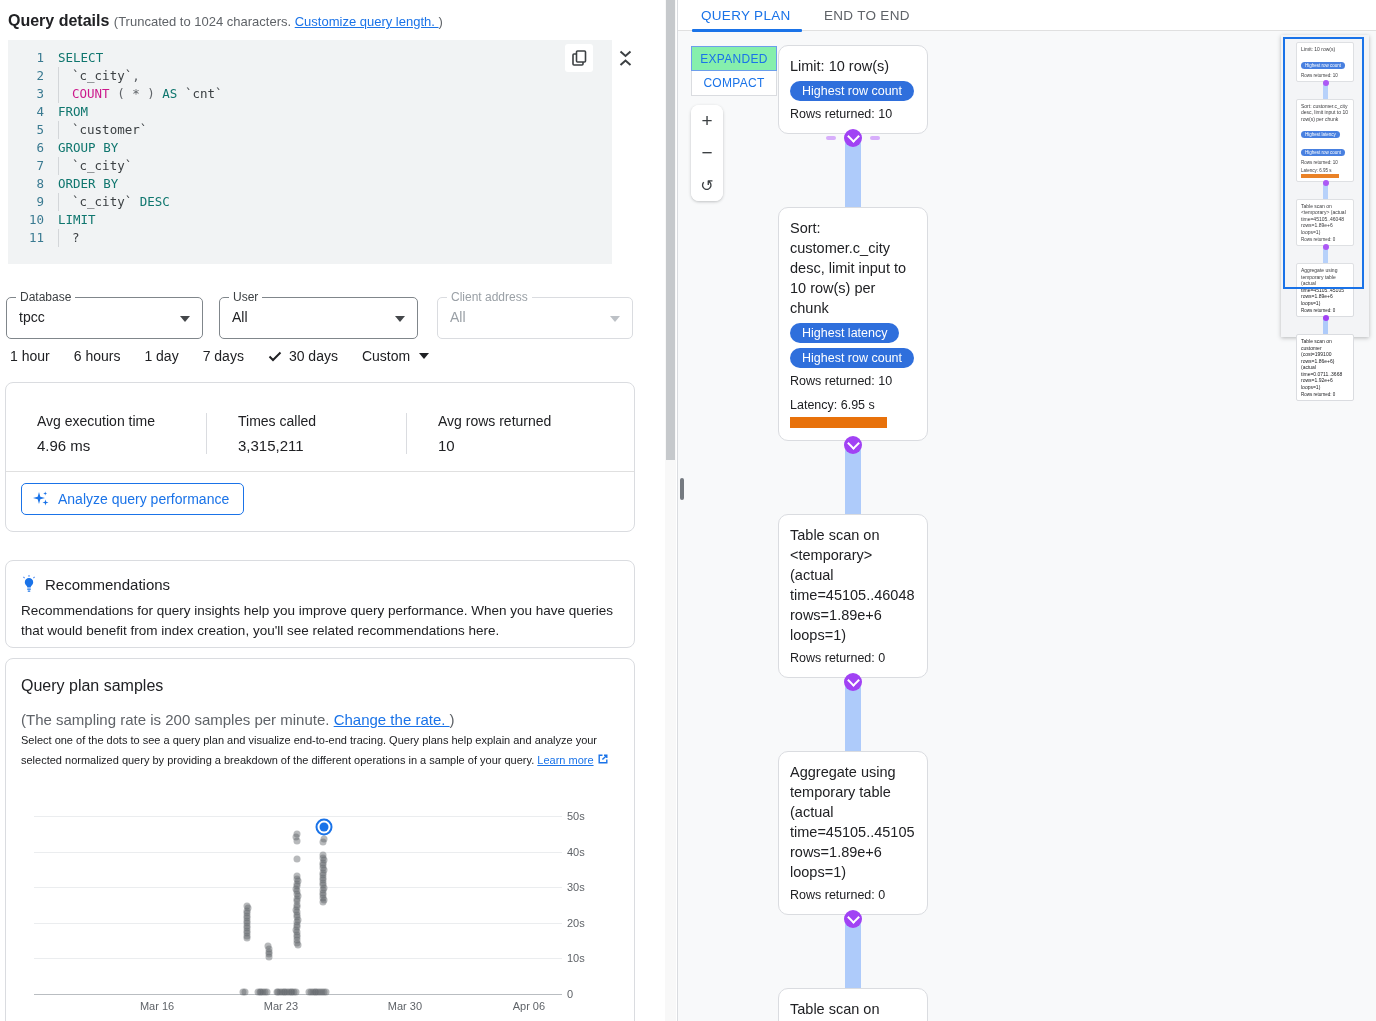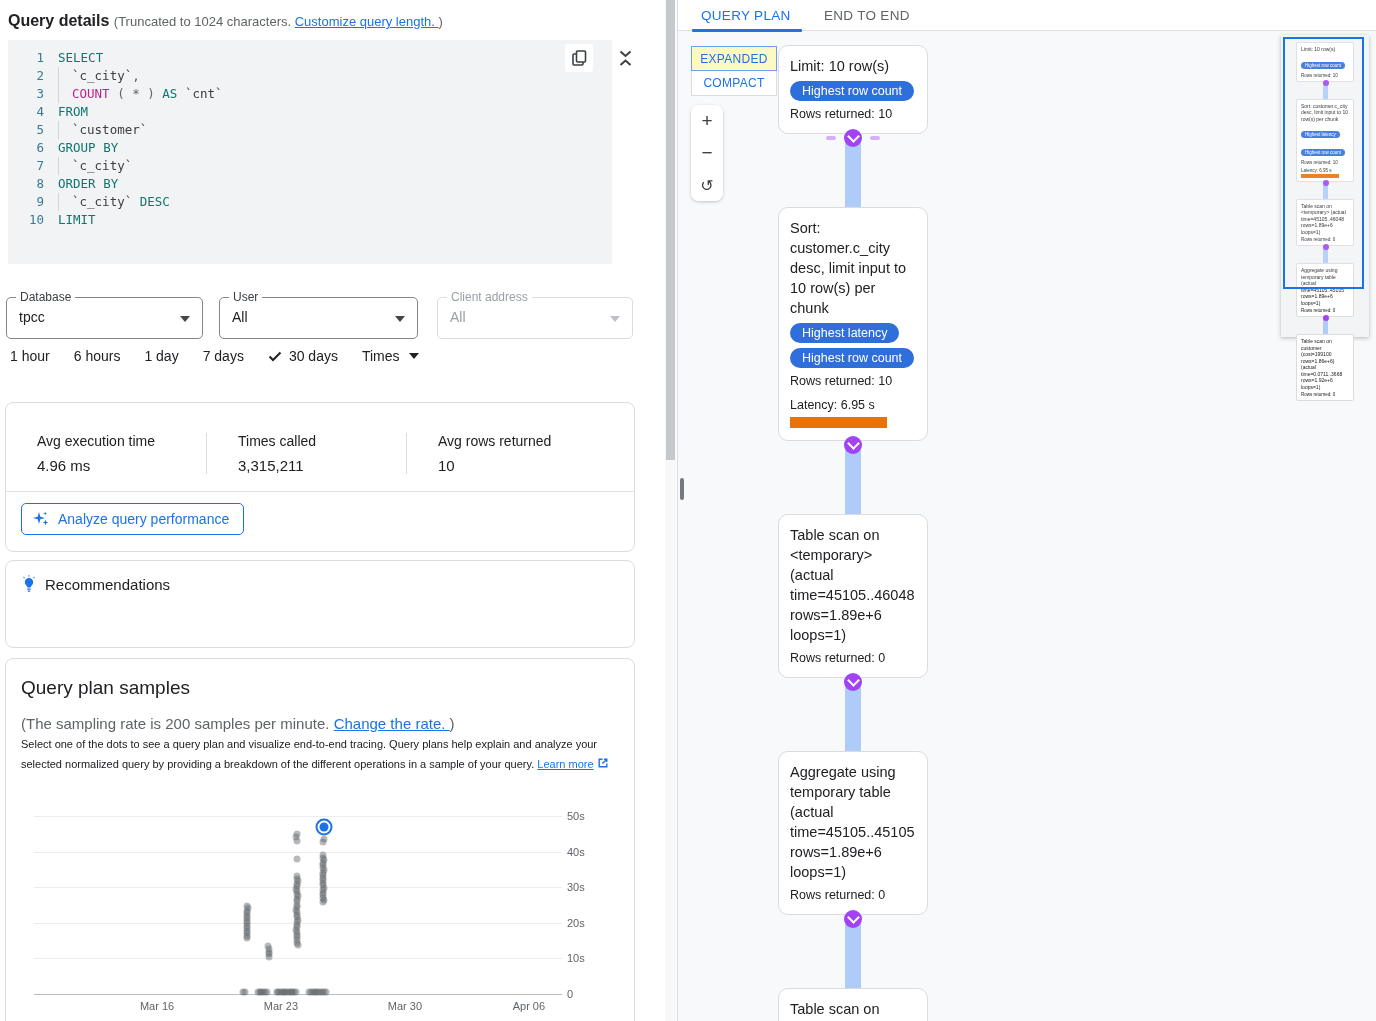--- a/index.html
+++ b/index.html
@@ -40,39 +40,39 @@
   .select-box.disabled .caret { border-top-color:#bdc1c6; }
 
   .time-chips { position:absolute; left:10px; top:348px; display:flex; align-items:center; gap:24px;
     font-size:14px; font-weight:500; color:#202124; }
   .chip { display:flex; align-items:center; gap:7px; cursor:pointer; white-space:nowrap; }
   .chip .dd-caret { width:0; height:0; border-left:5px solid transparent; border-right:5px solid transparent;
     border-top:6px solid #202124; margin-left:2px; }
 
   .card { position:absolute; left:5px; width:630px; background:#fff;
     border:1px solid #dadce0; border-radius:8px; }
-  .stats-card { top:402px; height:150px; }
+  .stats-card { top:382px; height:150px; }
   .stats-row { display:flex; margin-top:30px; }
   .stat-col { width:200px; padding-left:31px; }
   .stat-col + .stat-col { border-left:1px solid #dadce0; }
   .stat-label { font-size:14px; font-weight:500; color:#202124; }
   .stat-value { font-size:15px; margin-top:8px; }
   .stats-divider { position:absolute; left:0; right:0; top:88px; border-top:1px solid #e0e0e0; }
   .analyze-btn { position:absolute; left:15px; top:100px; height:32px; padding:0 14px 0 10px;
     background:#fff; border:1.5px solid #1a73e8; border-radius:5px; color:#1a73e8;
     font-size:14px; font-weight:500; font-family:"Liberation Sans",sans-serif;
     display:flex; align-items:center; gap:8px; cursor:pointer; }
 
   .reco-card { top:560px; height:88px; padding:14px 15px; }
   .reco-title-row { display:flex; align-items:center; gap:8px; }
   .reco-title { font-size:15px; font-weight:500; }
   .reco-body { font-size:13.5px; color:#202124; line-height:20px; margin-top:8px; width:600px; }
 
   .samples-card { top:658px; height:412px; padding:18px 15px; }
-  .samples-title { font-size:19px; }
+  .samples-title { font-size:16px; }
   .samples-rate { font-size:15px; color:#5f6368; margin-top:16px; }
   .samples-body { font-size:11px; color:#202124; line-height:20px; margin-top:2px; width:600px; }
   .ext-icon { display:inline-block; vertical-align:-1px; }
 
   
   .chart { position:absolute; left:0; top:147px; width:630px; height:230px; }
   .gridline { position:absolute; left:28px; width:528px; border-top:1px solid #ebedef; }
   .gridline.zero { border-top:1px solid #b9bdc1; }
   .ytick { position:absolute; left:561px; font-size:11px; color:#5f6368; transform:translateY(-6px); }
   .xtick { position:absolute; top:194px; font-size:11px; color:#5f6368; transform:translateX(-50%); }
@@ -95,21 +95,21 @@
   .tab { position:absolute; top:0; height:31px; display:flex; align-items:center;
     font-size:13.5px; font-weight:500; letter-spacing:.3px; cursor:pointer; }
   .tab.active { color:#1a73e8; }
   .tab.inactive { color:#5f6368; }
   .tab-underline { position:absolute; left:14px; top:29px; width:110px; height:3px; background:#1a73e8; border-radius:1px; }
   .drag-handle { position:absolute; left:2px; top:478px; width:4px; height:22px; background:#757a80; border-radius:2px; cursor:ew-resize; }
 
   .seg-ctl { position:absolute; left:13px; top:46px; width:86px; }
   .seg-btn { width:86px; height:25px; font-size:12px; font-weight:500; letter-spacing:.3px;
     color:#1a73e8; font-family:"Liberation Sans",sans-serif; cursor:pointer; display:block; }
-  .seg-btn.active { background:#fef9c3; border:1px solid #6d9eeb; }
+  .seg-btn.active { background:#86efac; border:1px solid #6d9eeb; }
   .seg-btn.plain { background:#fff; border:1px solid #dadce0; border-top:none; }
 
   .zoom-card { position:absolute; left:13px; top:105px; width:32px; background:#fff; border-radius:8px;
     box-shadow:0 1px 3px rgba(60,64,67,.3); overflow:hidden; }
   .zoom-btn { width:32px; height:32px; background:#fff; border:none; font-size:19px; color:#3c4043;
     cursor:pointer; display:flex; align-items:center; justify-content:center; font-family:"Liberation Sans",sans-serif; }
 
   .plan-column { position:absolute; left:100px; top:45px; width:150px; display:flex; flex-direction:column; align-items:center; }
   .node-card { width:150px; background:#fff; border:1px solid #dadce0; border-radius:10px;
     padding:10px 11px 12px 11px; }
@@ -192,20 +192,24 @@
           <span class="code"><span class="tk-kw">ORDER BY</span></span>
         </div>
         <div class="sql-line">
           <span class="ln">9</span>
           <span class="code ind"><span class="tk-id">`c_city`</span><span class="tk-kw"> DESC</span></span>
         </div>
         <div class="sql-line">
           <span class="ln">10</span>
           <span class="code"><span class="tk-kw">LIMIT</span></span>
         </div>
+        <div class="sql-line">
+          <span class="ln">11</span>
+          <span class="code ind"><span class="tk-id">?</span></span>
+        </div>
       </div>
   </div>
   <button class="copy-btn" title="Copy">
     <svg width="15" height="17" viewBox="0 0 15 17">
       <rect x="4.5" y="1" width="9" height="11" rx="1" fill="none" stroke="#3c4043" stroke-width="1.6"></rect>
       <path d="M4.5 4 H2 a1 1 0 0 0 -1 1 v9 a1 1 0 0 0 1 1 h8 a1 1 0 0 0 1 -1 v-2" fill="none" stroke="#3c4043" stroke-width="1.6"></path>
     </svg>
   </button>
   <button class="collapse-btn" title="Collapse">
     <svg width="13" height="8" viewBox="0 0 13 8">
@@ -245,21 +249,21 @@
       <div class="chip">
         <span>7 days</span>
       </div>
       <div class="chip">
         <svg width="14" height="11" viewBox="0 0 14 11">
           <polyline points="1.5,5.5 5,9 12.5,1.5" fill="none" stroke="#202124" stroke-width="2"></polyline>
         </svg>
         <span>30 days</span>
       </div>
       <div class="chip">
-        <span>Times</span>
+        <span>Custom</span>
         <span class="dd-caret"></span>
       </div>
     </div>
 
   <div class="card stats-card">
     <div class="stats-row" id="stats-row">
         <div class="stat-col">
           <div class="stat-label">Avg execution time</div>
           <div class="stat-value">4.96 ms</div>
         </div>
@@ -288,20 +292,21 @@
       <svg width="16" height="18" viewBox="0 0 16 18">
         <path d="M8 3 a4.2 4.2 0 0 1 4.2 4.2 c0 1.6 -0.9 2.6 -1.7 3.5 c-0.5 0.6 -0.8 1.1 -0.8 1.8 h-3.4 c0 -0.7 -0.3 -1.2 -0.8 -1.8 c-0.8 -0.9 -1.7 -1.9 -1.7 -3.5 A4.2 4.2 0 0 1 8 3 Z" fill="#1a73e8"></path>
         <rect x="6" y="13.4" width="4" height="1.4" rx="0.7" fill="#1a73e8"></rect>
         <rect x="6.6" y="15.4" width="2.8" height="1.3" rx="0.65" fill="#1a73e8"></rect>
         <rect x="7.5" y="0" width="1" height="1.8" fill="#4285f4"></rect>
         <rect x="2.2" y="2.0" width="1.6" height="1" transform="rotate(45 3 2.5)" fill="#4285f4"></rect>
         <rect x="12.2" y="2.0" width="1.6" height="1" transform="rotate(-45 13 2.5)" fill="#4285f4"></rect>
       </svg>
       <span class="reco-title">Recommendations</span>
     </div>
+    <div class="reco-body">Recommendations for query insights help you improve query performance. When you have queries that would benefit from index creation, you'll see related recommendations here.</div>
   </div>
 
   <div class="card samples-card">
     <div class="samples-title">Query plan samples</div>
     <div class="samples-rate">
       <span>(The sampling rate is 200 samples per minute. </span><span class="link">Change the rate. </span><span>)</span>
     </div>
     <div class="samples-body">
       <span>Select one of the dots to see a query plan and visualize end-to-end tracing. Query plans help explain and analyze your selected normalized query by providing a breakdown of the different operations in a sample of your query. </span><span class="link">Learn more</span>
       <svg class="ext-icon" width="12" height="12" viewBox="0 0 12 12">

